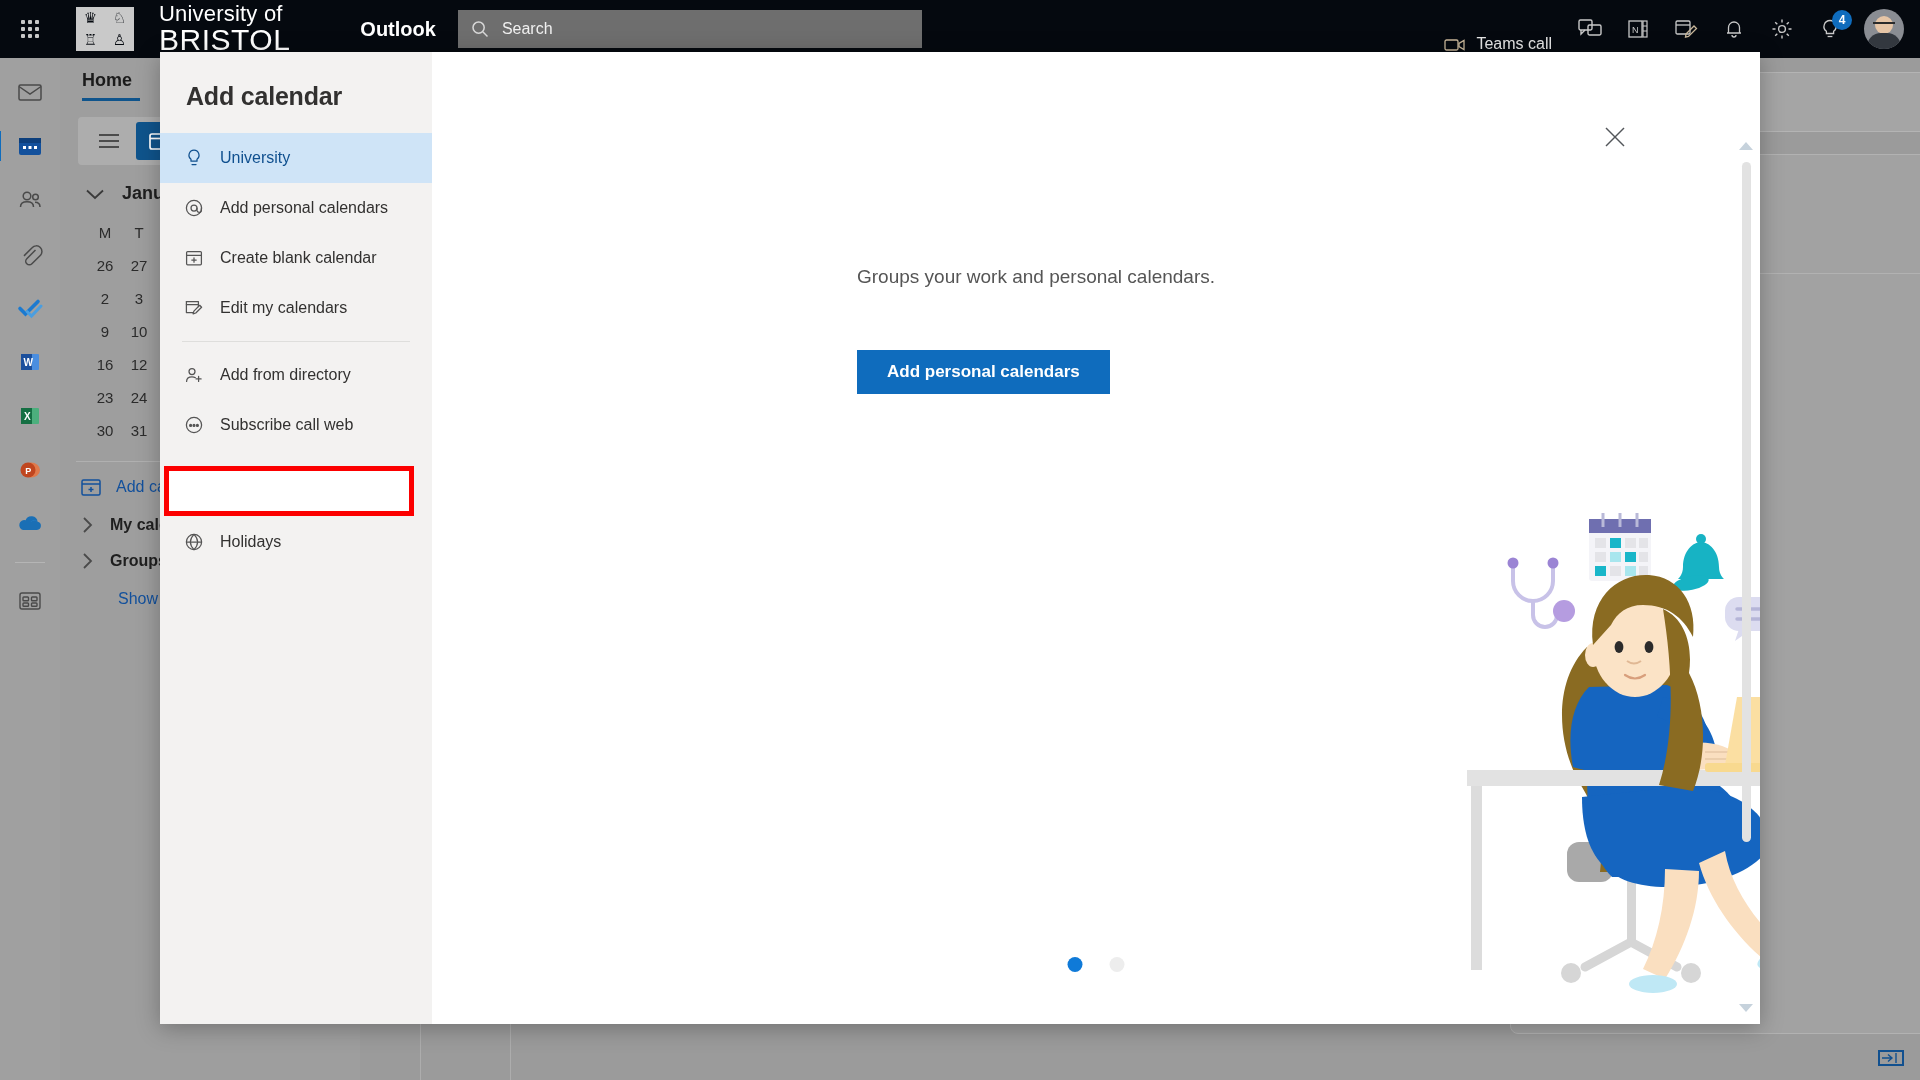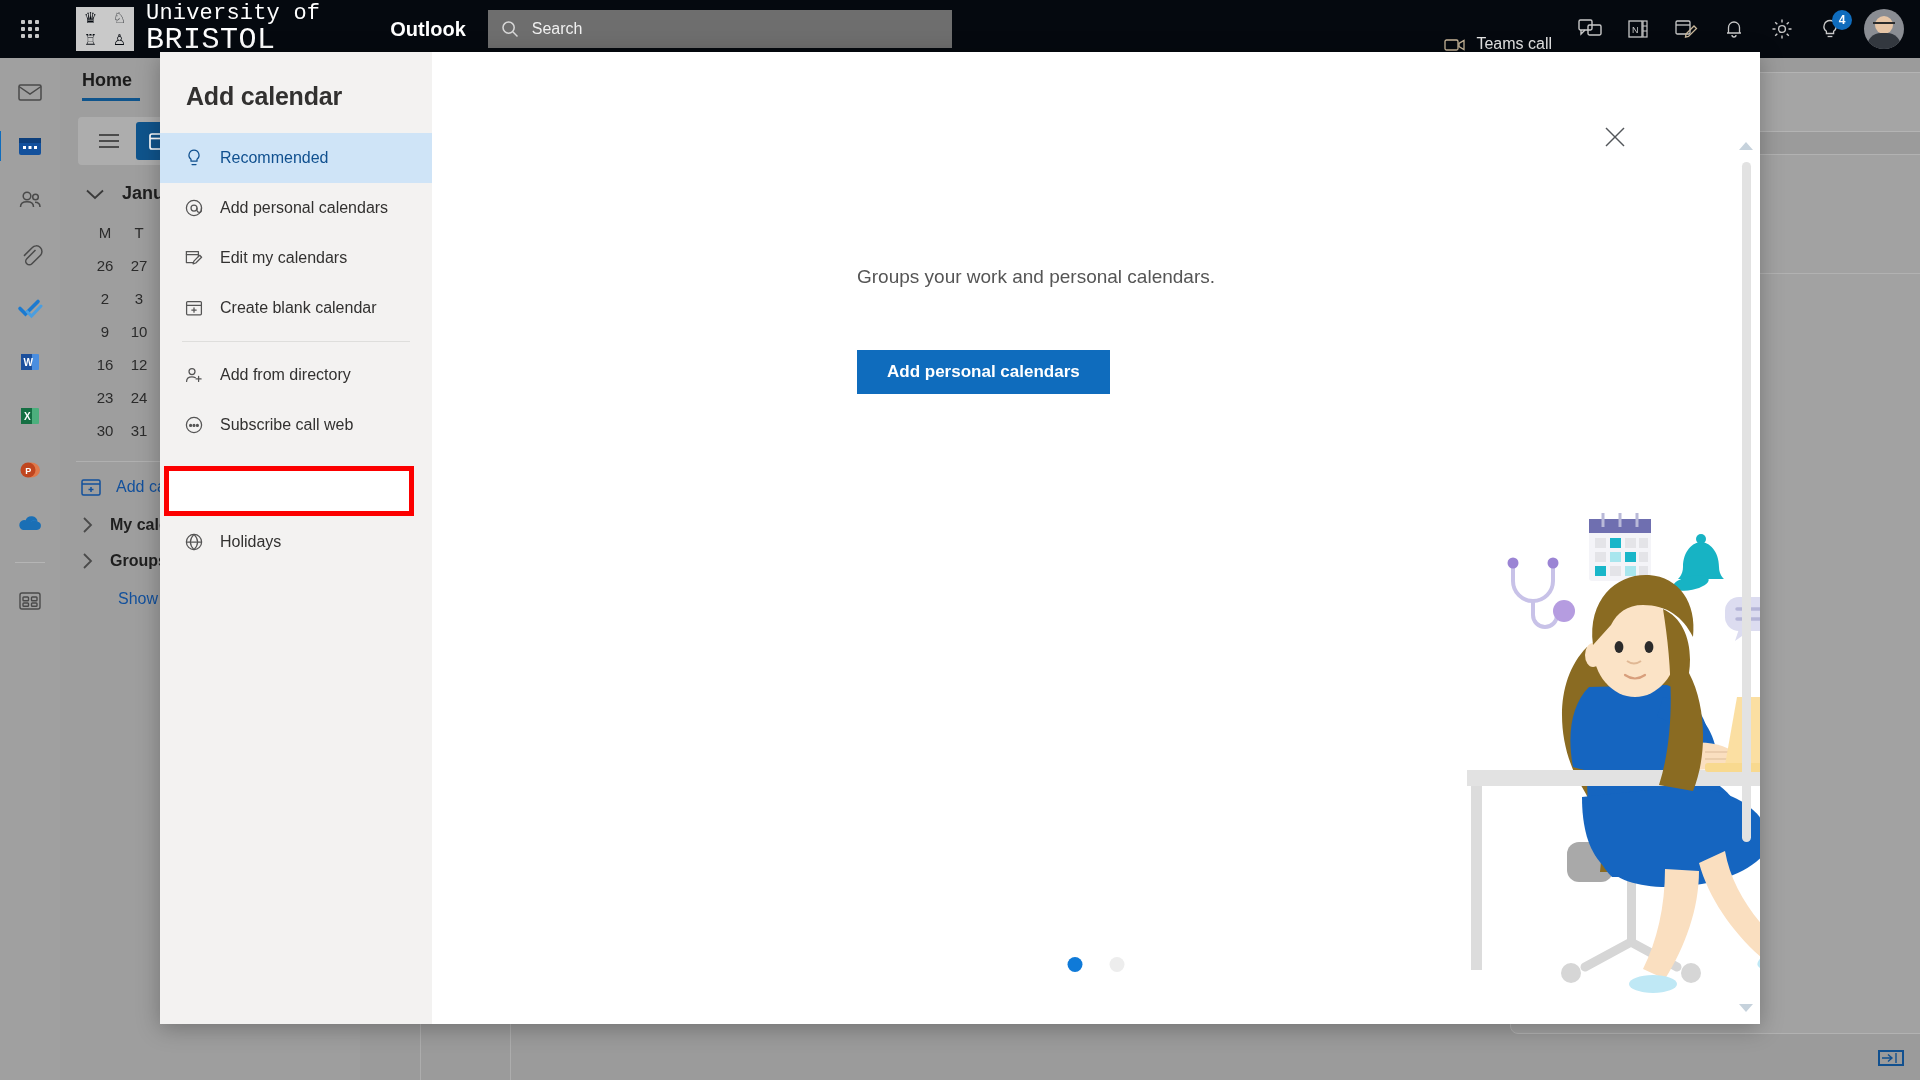--- a/index.html
+++ b/index.html
@@ -26,21 +26,21 @@
   .waffle-grid { display: grid; grid-template-columns: repeat(3, 4px); gap: 3px; }
   .waffle-grid i { width: 4px; height: 4px; background: #c8c8c8; border-radius: 1px; display:block; }
 
   .uob-logo { display: flex; align-items: center; margin-left: 22px; color: #fff; }
   .uob-crest { display:flex; flex-wrap: wrap; width: 58px; height: 44px; }
   .uob-crest span {
     width: 29px; height: 22px; background: #c9c9c9;
     display:flex; align-items:center; justify-content:center;
     font-size: 15px; color:#05090f;
   }
-  .uob-text { margin-left: 12px; line-height: 1.0; font-family: Liberation Mono, monospace; }
+  .uob-text { margin-left: 25px; line-height: 1.0; font-family: Liberation Sans, sans-serif; }
   .uob-text .l1 { font-size: 22px; letter-spacing: .2px; }
   .uob-text .l2 { font-size: 30px; letter-spacing: .5px; }
 
   .app-name {
     color: #fff; font-size: 20px; font-weight: 600;
     margin-left: 70px; white-space: nowrap; cursor: pointer;
   }
   .searchbox {
     margin-left: 22px; width: 464px; height: 38px;
     background: #6e6e6e; border-radius: 0;
@@ -537,52 +537,52 @@
   <div class="modal-side">
     <div class="modal-title">Add calendar</div>
     <div class="side-list" id="side-list">
         <div class="side-item active">
           <span class="si">
             <svg width="20" height="20" viewBox="0 0 20 20" fill="none" stroke="#10508f" stroke-width="1.25" stroke-linecap="round" stroke-linejoin="round">
               <path d="M10 2.2a5 5 0 0 0-3 9v2h6v-2a5 5 0 0 0-3-9Z"></path>
               <path d="M8 16.6h4"></path>
             </svg>
           </span>
-          <span>Recommended</span>
+          <span>University</span>
         </div>
         <div class="side-item">
           <span class="si">
             <svg width="20" height="20" viewBox="0 0 20 20" fill="none" stroke="#555" stroke-width="1.25" stroke-linecap="round" stroke-linejoin="round">
               <circle cx="10" cy="10" r="7.6"></circle>
               <circle cx="10" cy="10" r="3"></circle>
               <path d="M13 10v2.2a2.2 2.2 0 0 0 4.4 0V10"></path>
             </svg>
           </span>
           <span>Add personal calendars</span>
+        </div>
+        <div class="side-item">
+          <span class="si">
+            <svg width="20" height="20" viewBox="0 0 20 20" fill="none" stroke="#555" stroke-width="1.25" stroke-linecap="round" stroke-linejoin="round">
+              <rect x="2.6" y="3.6" width="14.8" height="13.2" rx="1"></rect>
+              <path d="M2.6 7.4h14.8"></path>
+              <path d="M10 9.8v4.4M7.8 12h4.4"></path>
+            </svg>
+          </span>
+          <span>Create blank calendar</span>
         </div>
         <div class="side-item">
           <span class="si">
             <svg width="20" height="20" viewBox="0 0 20 20" fill="none" stroke="#555" stroke-width="1.25" stroke-linecap="round" stroke-linejoin="round">
               <path d="M2.4 3.6h12v5"></path>
               <path d="M2.4 3.6v11h7"></path>
               <path d="M2.4 6.6h12"></path>
               <path d="M17.6 9.2 11.8 15l-2.7.8.8-2.7 5.8-5.8Z"></path>
             </svg>
           </span>
           <span>Edit my calendars</span>
-        </div>
-        <div class="side-item">
-          <span class="si">
-            <svg width="20" height="20" viewBox="0 0 20 20" fill="none" stroke="#555" stroke-width="1.25" stroke-linecap="round" stroke-linejoin="round">
-              <rect x="2.6" y="3.6" width="14.8" height="13.2" rx="1"></rect>
-              <path d="M2.6 7.4h14.8"></path>
-              <path d="M10 9.8v4.4M7.8 12h4.4"></path>
-            </svg>
-          </span>
-          <span>Create blank calendar</span>
         </div>
         <div class="side-sep"></div>
         <div class="side-item">
           <span class="si">
             <svg width="20" height="20" viewBox="0 0 20 20" fill="none" stroke="#555" stroke-width="1.25" stroke-linecap="round" stroke-linejoin="round">
               <circle cx="8" cy="6.6" r="3"></circle>
               <path d="M2.6 16.4c0-3 2.4-4.6 5.4-4.6 1.3 0 2.5.3 3.4.9"></path>
               <path d="M14.6 11.4v5M12.1 13.9h5"></path>
             </svg>
           </span>

